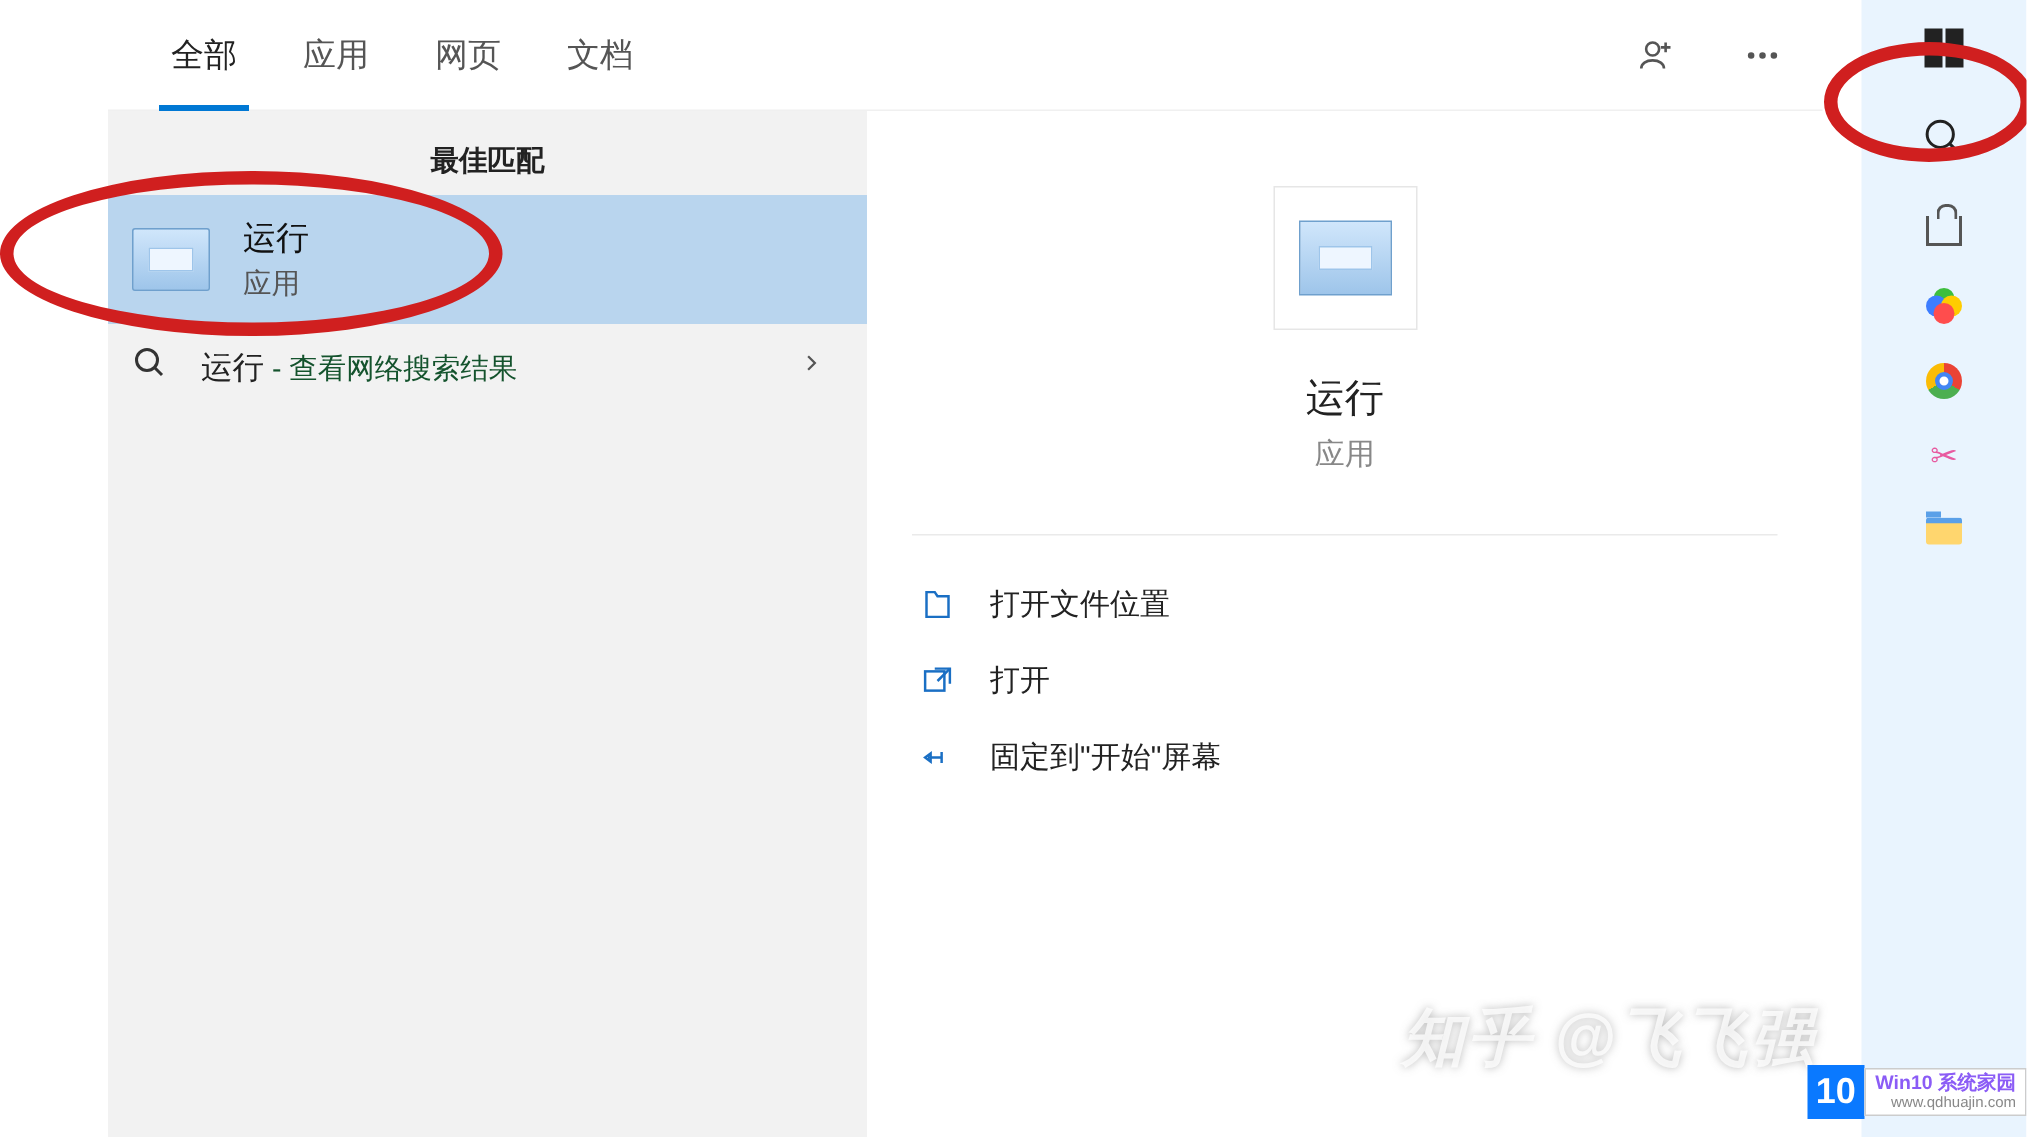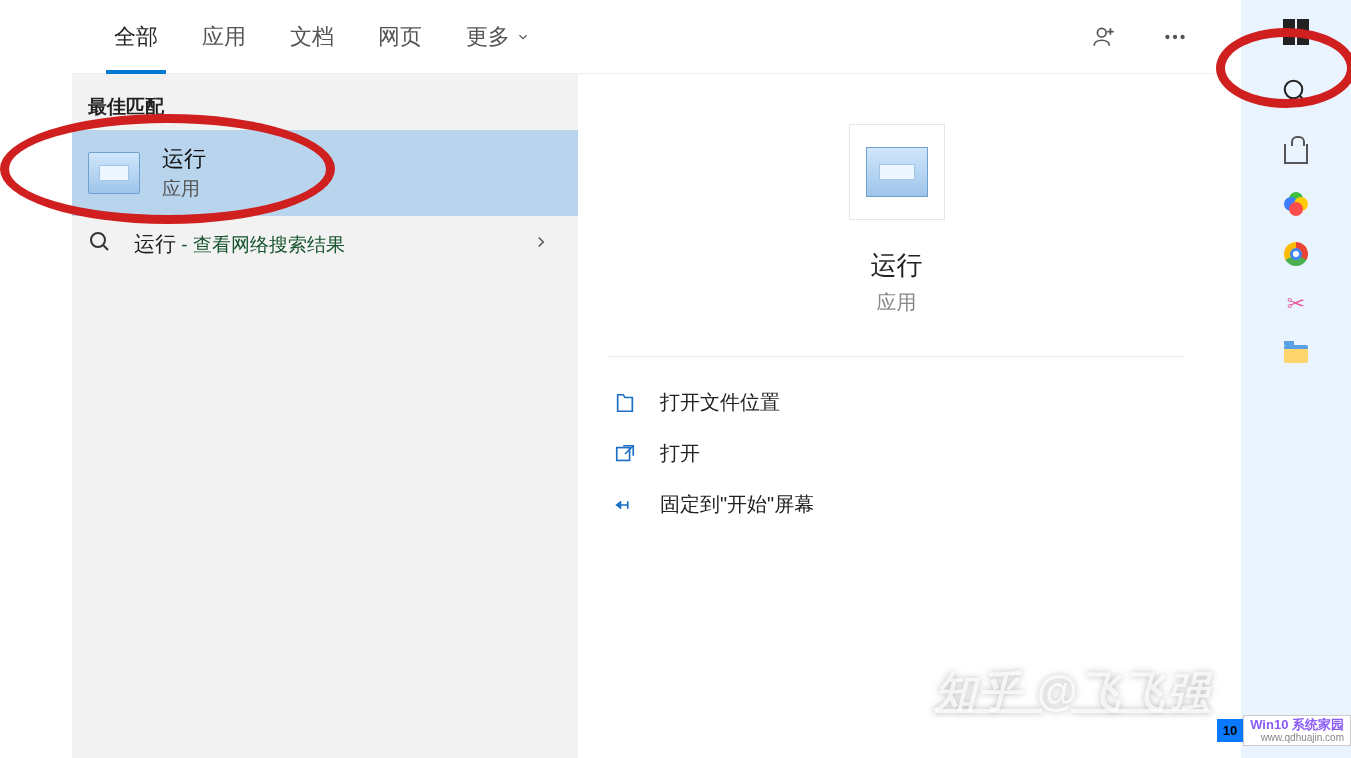--- a/index.html
+++ b/index.html
@@ -10,21 +10,21 @@
     .tabs-row { height: 74px; display: flex; align-items: center; padding: 0 20px; border-bottom: 1px solid #f0f0f0; position: relative; }
     .tab { padding: 0 22px; height: 74px; display: flex; align-items: center; font-size: 22px; color: #555; cursor: pointer; position: relative; }
     .tab.active { color: #222; font-weight: 500; }
     .tab.active::after { content: ""; position: absolute; bottom: 0; left: 14px; right: 14px; height: 4px; background: #0078d4; }
     .tab .chevron { margin-left: 6px; }
     .tabs-right { margin-left: auto; display: flex; align-items: center; gap: 30px; }
     .tabs-right .icon-btn { width: 40px; height: 40px; display: flex; align-items: center; justify-content: center; color: #555; cursor: pointer; }
     
     .body-row { flex: 1; display: flex; }
     .left-col { width: 506px; background: #f2f2f2; padding-top: 12px; }
-    .sect-header { font-size: 19px; font-weight: 600; color: #222; padding: 8px 16px 10px 16px; }
+    .sect-header { font-size: 19px; font-weight: 600; color: #222; padding: 8px 16px 10px 16px; text-align: center; }
     
     .best-match { background: #b9d5ee; display: flex; align-items: center; padding: 14px 16px; gap: 22px; cursor: pointer; }
     .best-match .app-icon { width: 52px; height: 42px; background: linear-gradient(#d0e6fb,#9ec5ea); border: 1px solid #6fa0cd; border-radius: 2px; position: relative; }
     .best-match .app-icon::after { content:""; position:absolute; left:10px; top:12px; width:28px; height:14px; background:#eef6ff; border:1px solid #9ec5ea; }
     .best-match .texts .title { font-size: 22px; color: #111; margin-bottom: 2px; }
     .best-match .texts .subtitle { font-size: 19px; color: #555; }
     
     .web-item { display: flex; align-items: center; padding: 14px 16px; gap: 18px; cursor: pointer; position: relative; }
     .web-item .search-glyph { width: 28px; color: #333; }
     .web-item .label { font-size: 21px; color: #222; }
@@ -56,44 +56,36 @@
     .chrome-icon{ width:24px; height:24px; border-radius:50%; background: conic-gradient(#ea4335 0 120deg,#4caf50 120deg 240deg,#fbbc05 240deg 360deg); position:relative;}
     .chrome-icon::after{content:""; position:absolute; inset:6px; background:#fff; border-radius:50%; border:3px solid #4285f4;}
     .snip-icon{ color:#e85aa0; font-size:22px;}
     .explorer-icon{ width:24px; height:18px; background:#ffd66e; border-top:4px solid #5aa0e8; border-radius:2px; position:relative;}
     .explorer-icon::before{content:""; position:absolute; top:-8px; left:0; width:10px; height:4px; background:#5aa0e8;}
     
     .annot { position: absolute; border: 9px solid #d01f1f; border-radius: 50%; pointer-events: none; }
     .annot-search { width: 140px; height: 80px; right: -5px; top: 28px; }
     .annot-best { width: 335px; height: 110px; left: 0px; top: 114px; }
     
-    .watermark { position: absolute; right: 140px; bottom: 38px; font-size: 42px; font-weight: 600; font-style: italic; color: rgba(255,255,255,0.75); text-shadow: 0 0 6px rgba(120,120,120,0.5); letter-spacing: 2px; pointer-events:none;text-decoration:underline; }
+    .watermark { position: absolute; right: 140px; bottom: 38px; font-size: 42px; font-weight: 600; font-style: italic; color: rgba(255,255,255,0.75); text-shadow: 0 0 6px rgba(120,120,120,0.5); letter-spacing: 2px; pointer-events:none; }
     .corner-badge { position:absolute; right:0; bottom:12px; display:flex; align-items:center; }
-    .corner-badge .sq{ background:#0a79ff; color:#000000; font-weight:bold; font-size:13px; padding:4px 6px; }
+    .corner-badge .sq{ background:#0a79ff; color:#ffffff; font-weight:bold; font-size:24px; padding:4px 6px; }
     .corner-badge .txt{ background:#fff; border:1px solid #ccc; font-size:13px; padding:2px 6px; line-height:1.1; }
     .corner-badge .txt .t1{ color:#8b5cf6; font-weight:600; }
     .corner-badge .txt .t2{ color:#888; font-size:10px;text-align:right; }
   </style>
 </head>
 <body>
 
 <div class="search-panel">
   <div class="tabs-row">
     <div class="tab active">全部</div>
     <div class="tab">应用</div>
+    <div class="tab">网页</div>
     <div class="tab">文档</div>
-    <div class="tab">网页</div>
-    <div class="tab">
-      <span>更多</span>
-      <span class="chevron">
-        <svg width="14" height="14" viewBox="0 0 24 24" fill="none" stroke="#555" stroke-width="2">
-            <polyline points="6 9 12 15 18 9"></polyline>
-          </svg>
-      </span>
-    </div>
     <div class="tabs-right">
       <div class="icon-btn">
         <svg width="26" height="26" viewBox="0 0 24 24" fill="none" stroke="#555" stroke-width="1.6">
             <circle cx="9" cy="8" r="4"></circle>
             <path d="M2 20c0-3 3-5 7-5s7 2 7 5"></path>
             <path d="M17 4v6M14 7h6"></path>
           </svg>
       </div>
       <div class="icon-btn">
         <svg width="26" height="26" viewBox="0 0 24 24" fill="#555">

